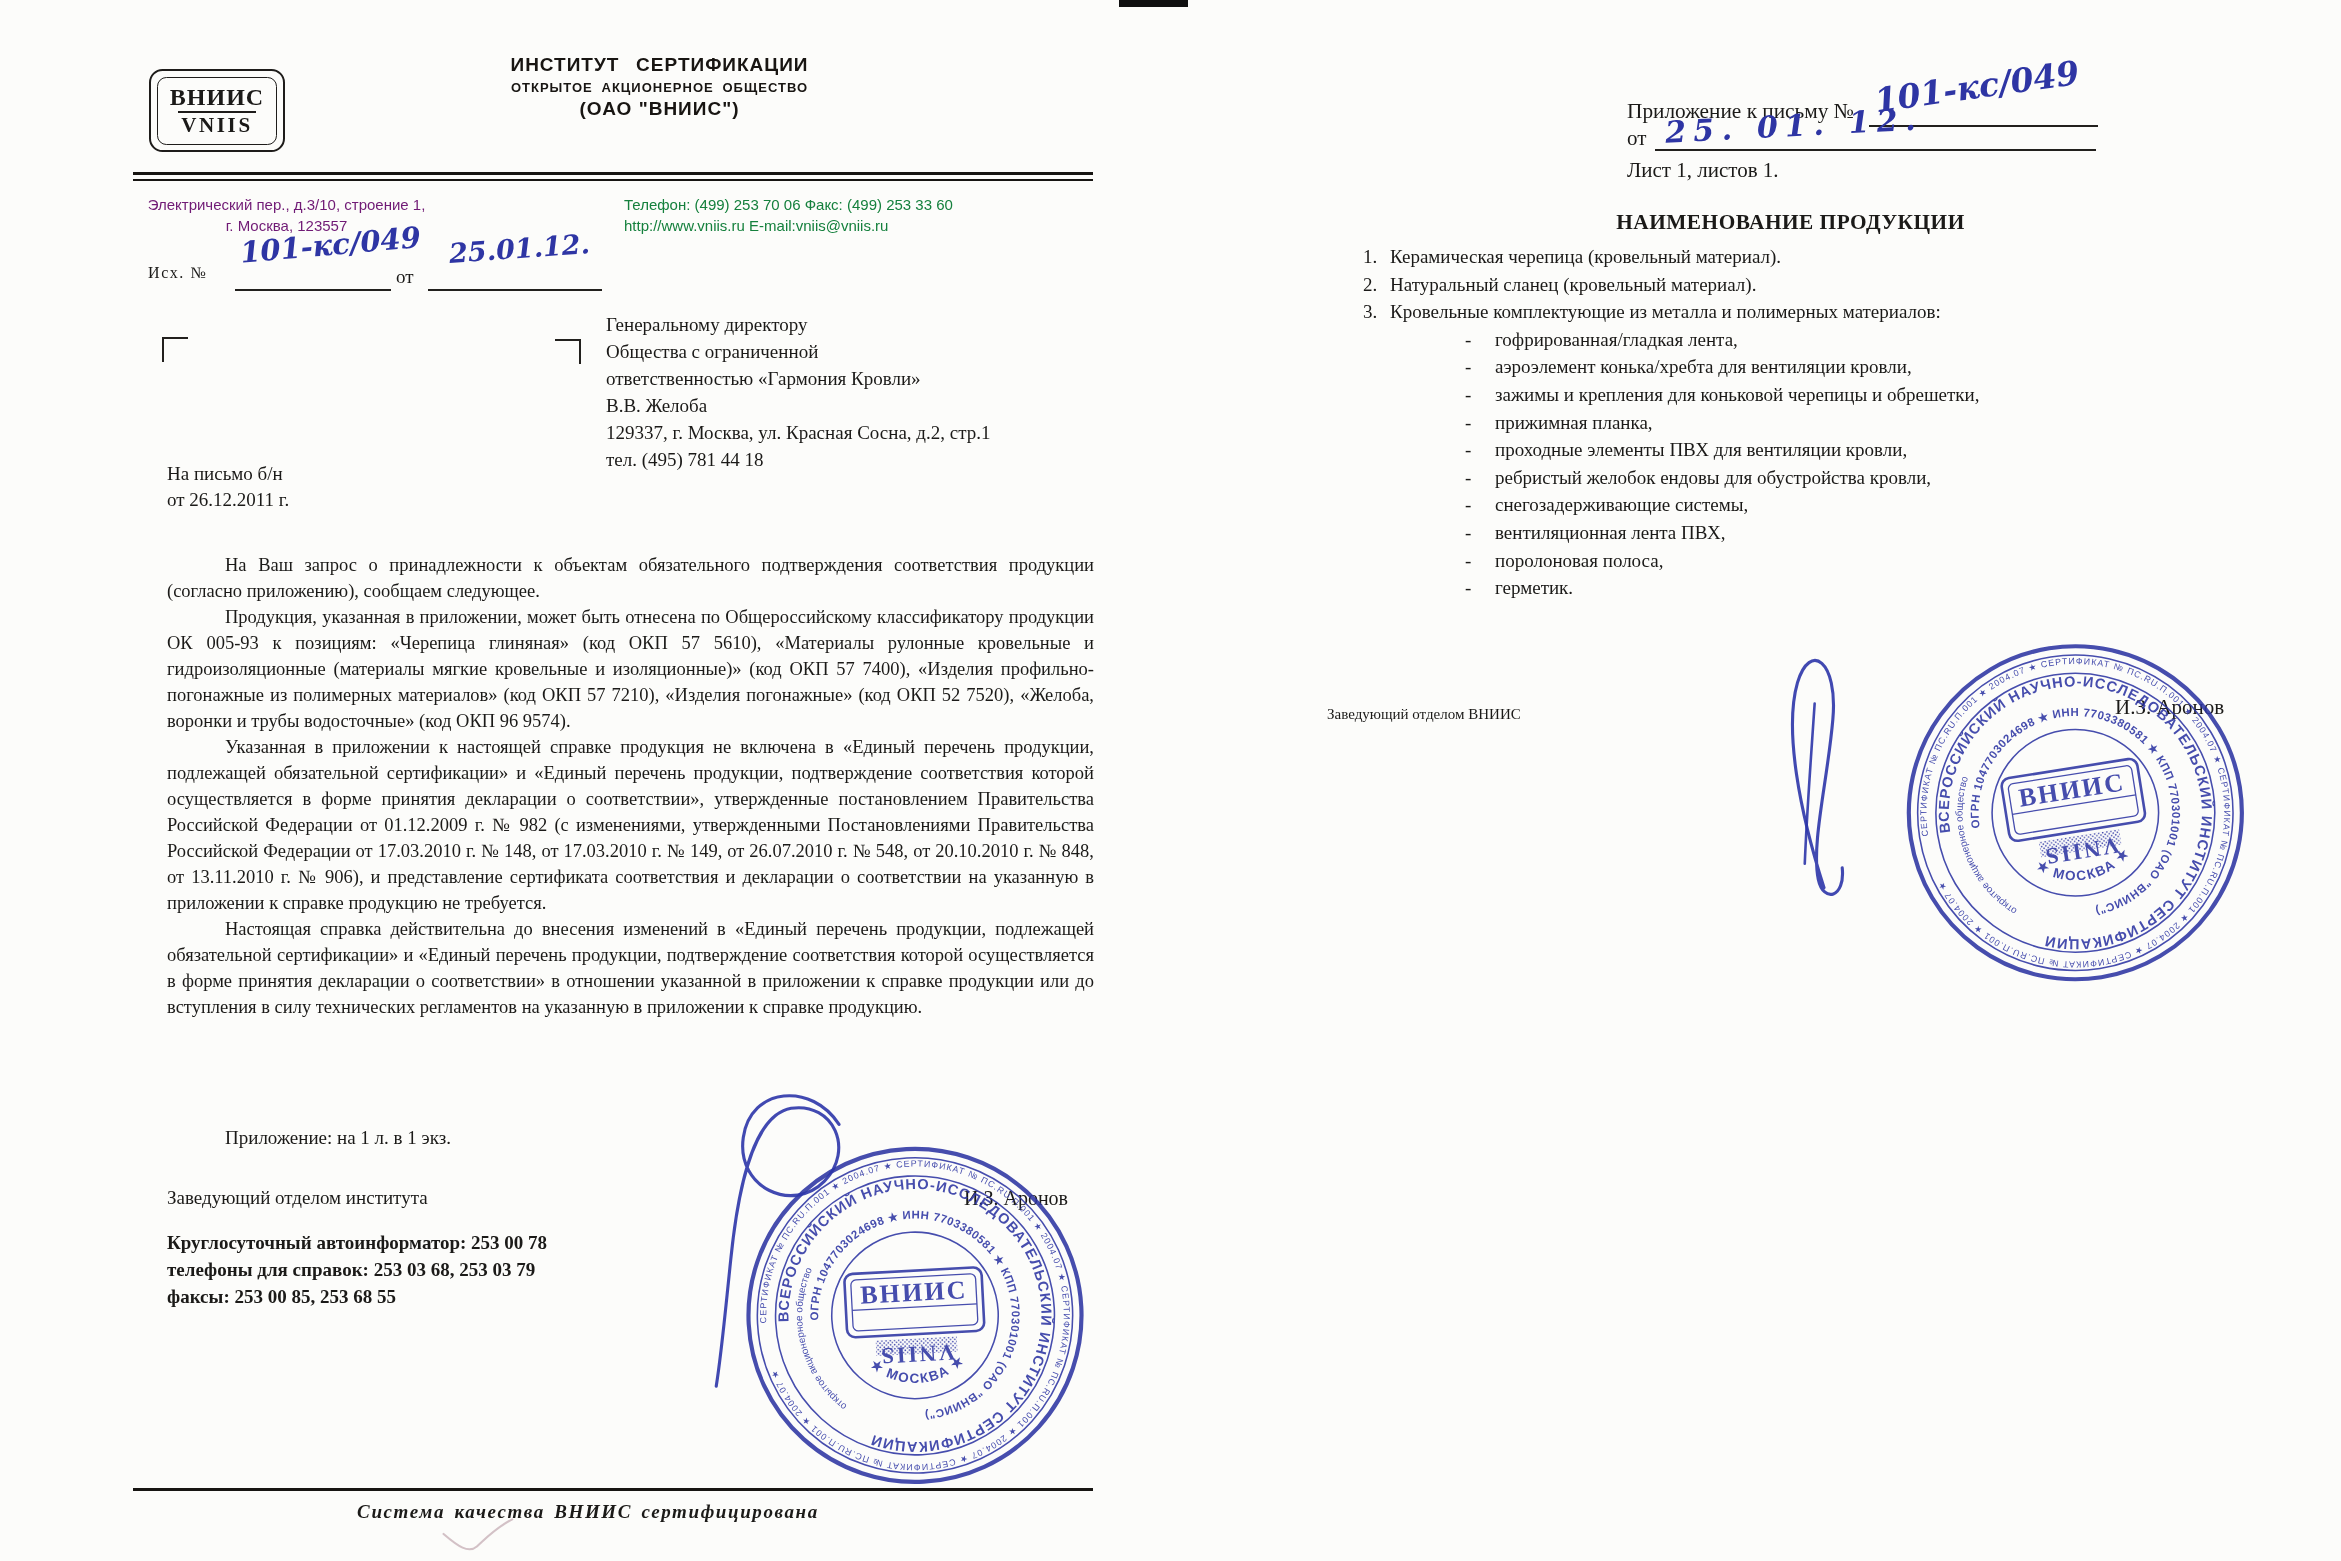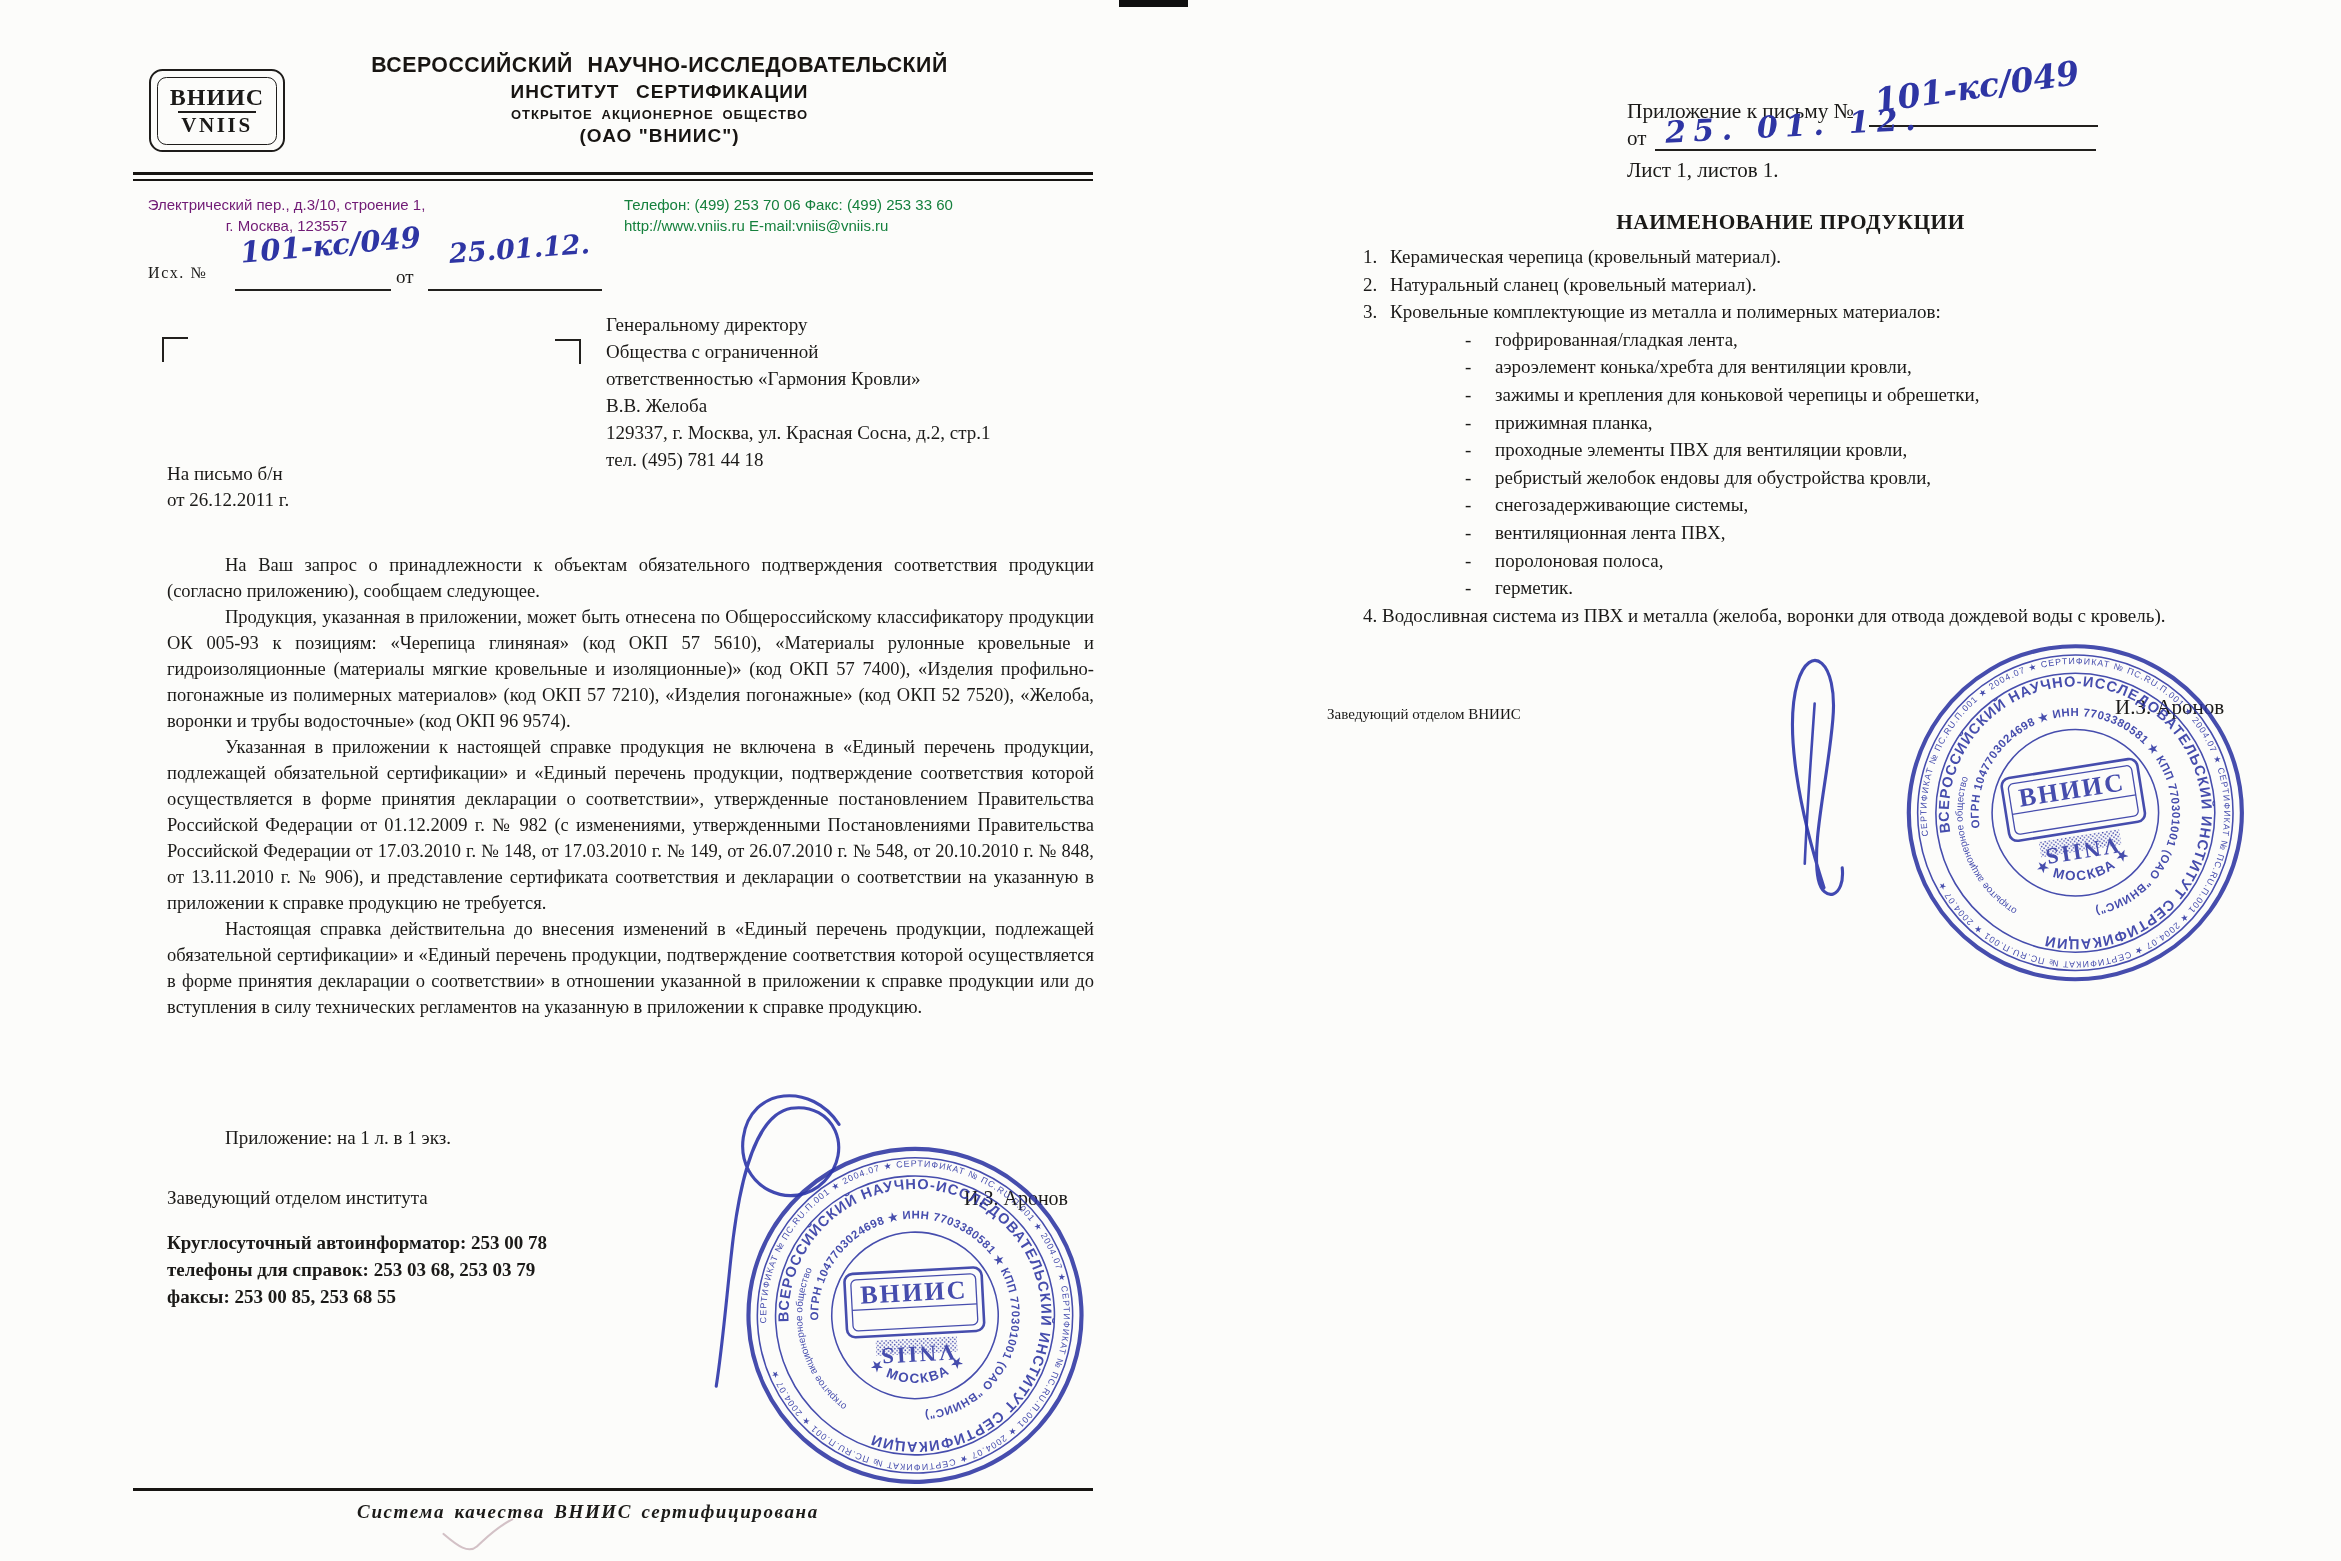--- a/index.html
+++ b/index.html
@@ -74,21 +74,20 @@
 
     <div class="abs logo-box">
       <div class="logo-inner">
         <div class="logo-top">ВНИИС</div>
         <div class="logo-div"></div>
         <div class="logo-bottom">VNIIS</div>
       </div>
     </div>
 
     <div class="abs head-block">
-      <div class="head-l1">ВСЕРОССИЙСКИЙ  НАУЧНО-ИССЛЕДОВАТЕЛЬСКИЙ</div>
       <div class="head-l2">ИНСТИТУТ  СЕРТИФИКАЦИИ</div>
       <div class="head-l3">ОТКРЫТОЕ  АКЦИОНЕРНОЕ  ОБЩЕСТВО</div>
       <div class="head-l4">(ОАО  "ВНИИС")</div>
     </div>
 
     <div class="abs dbl-rule"></div>
 
     <div class="abs addr">
       <div>Электрический пер., д.3/10, строение 1,</div>
       <div>г. Москва, 123557</div>
@@ -202,24 +201,20 @@
           </div>
         <div class="r-subitem">
             <span class="r-dash">-</span>
             <span>поролоновая полоса,</span>
           </div>
         <div class="r-subitem">
             <span class="r-dash">-</span>
             <span>герметик.</span>
           </div>
       </div>
-      <p class="r-item4">
-        <span>4.</span>
-        <span>Водосливная система из ПВХ и металла (желоба, воронки для отвода дождевой воды с кровель).</span>
-      </p>
     </div>
 
     <div class="abs signer-title-r">Заведующий отделом ВНИИС</div>
     <div class="abs signer-name-r">И.З. Аронов</div>
   </div>
 
   <svg class="abs" style="left:0;top:0;" width="2342" height="1561" viewBox="0 0 4500 3000">
     <defs>
       <path id="certArc" d="M -286,0 A 286,286 0 1 1 286,0 A 286,286 0 1 1 -286,0"></path>
       <path id="instArc" d="M -243,0 A 243,243 0 1 1 243,0 A 243,243 0 1 1 -243,0"></path>

